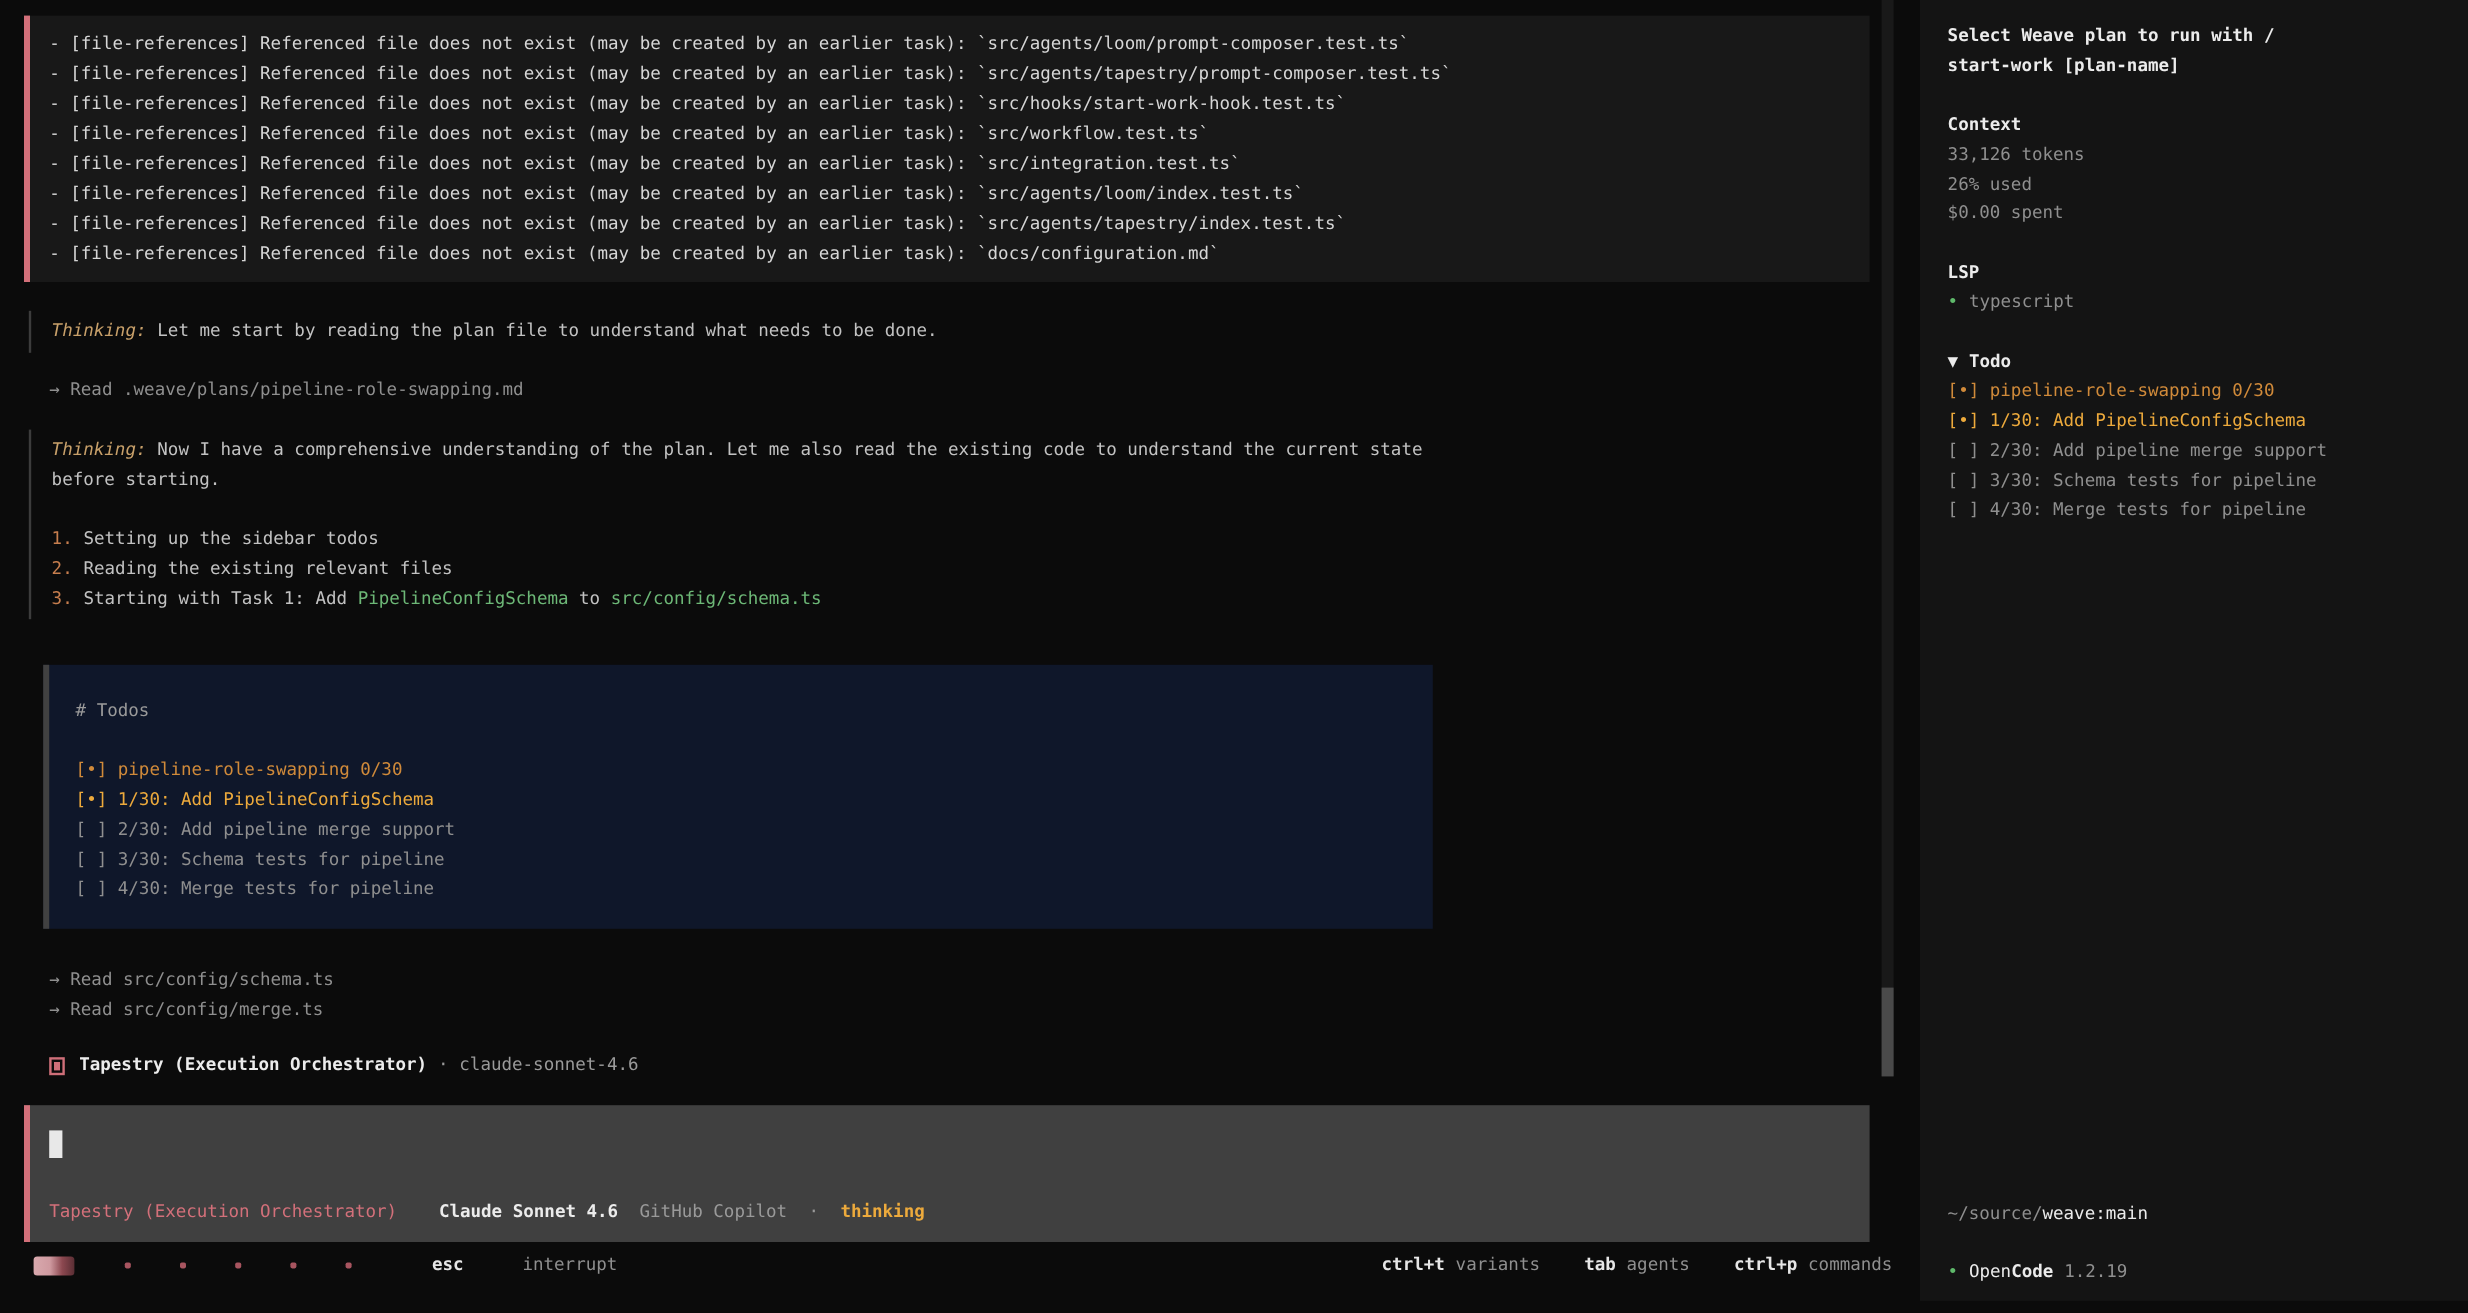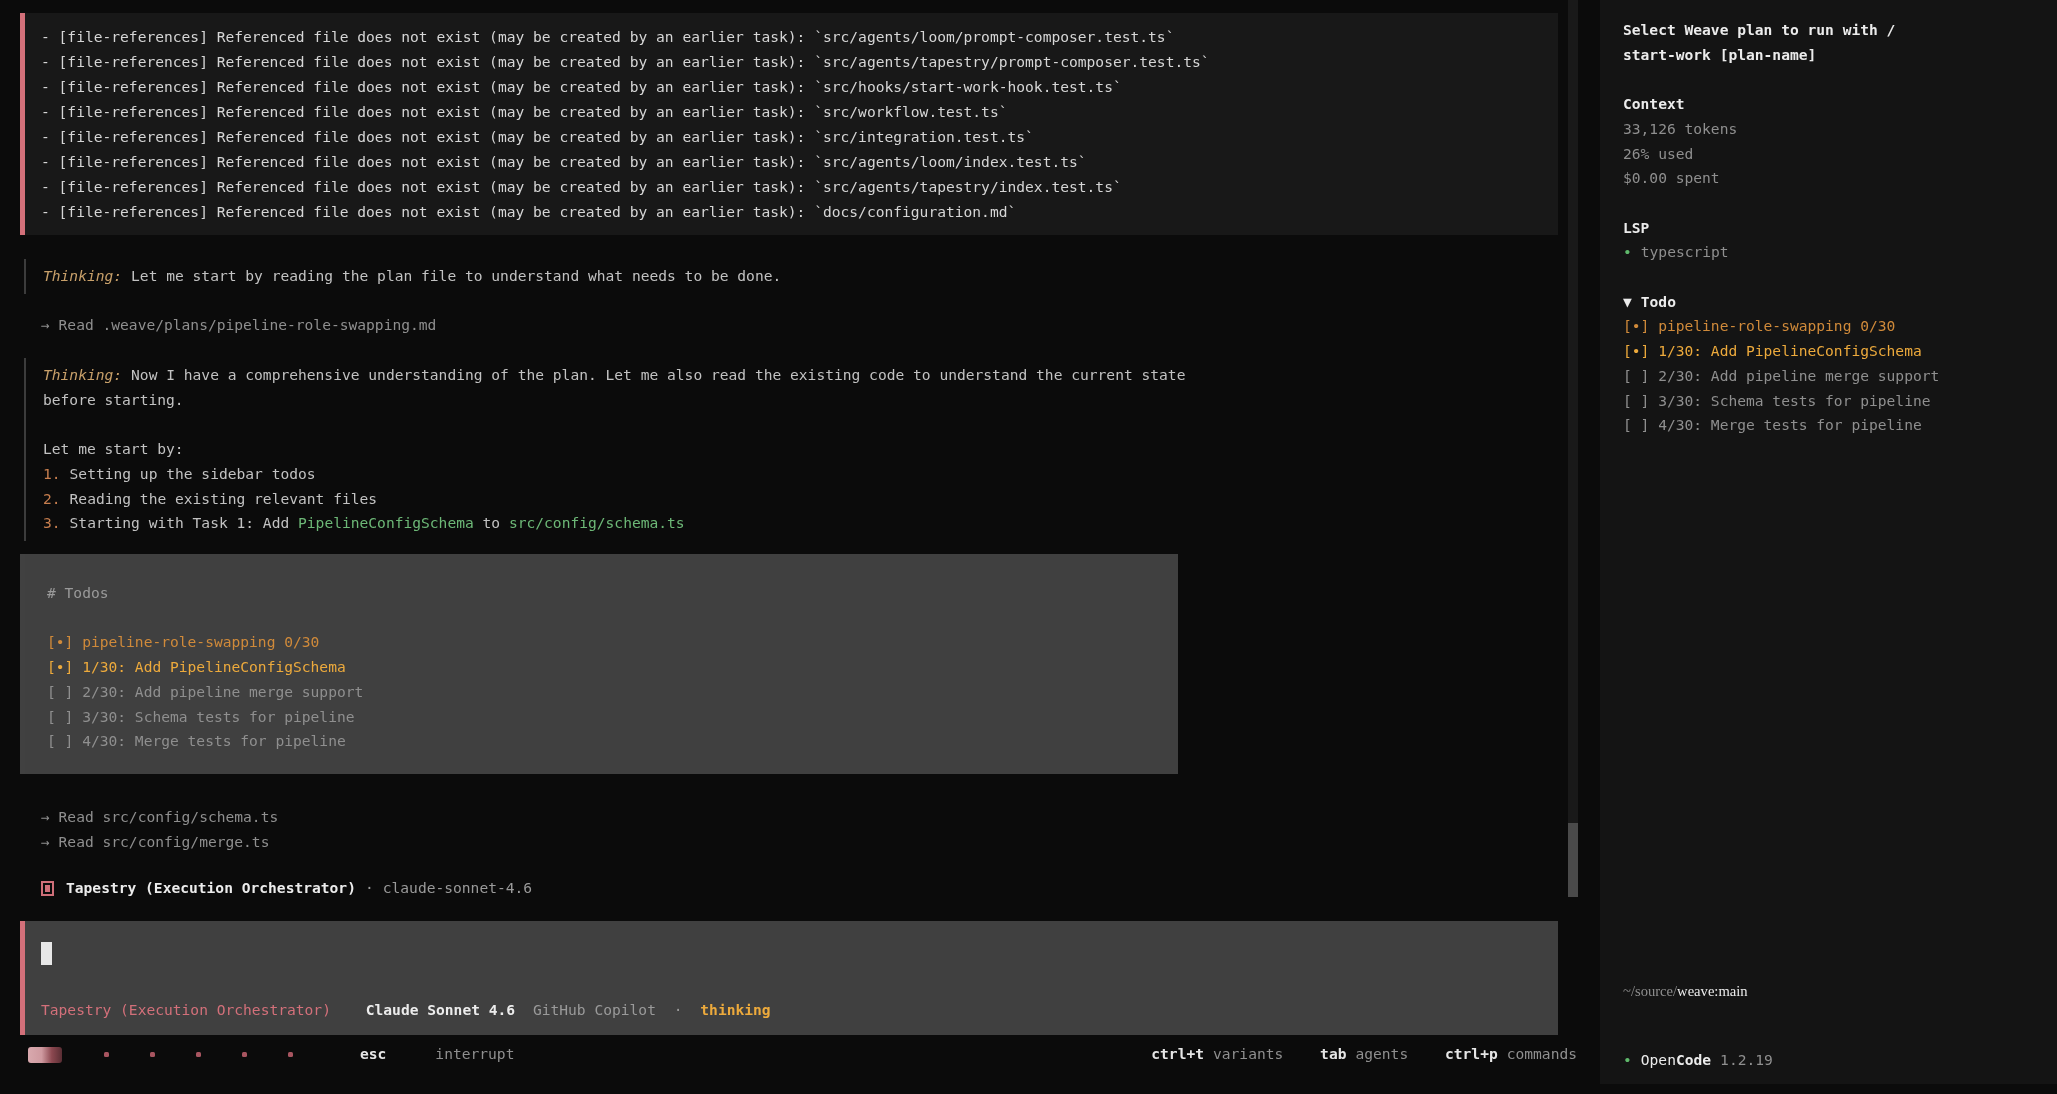--- a/index.html
+++ b/index.html
@@ -35,22 +35,22 @@
     line-height: 25px;
   }
   .think {
     border-left: 2px solid #3c3c3c;
     padding: 5px 0 5px 17px;
   }
   #think1 { left: 24px; top: 259px; width: 1500px; }
   #action1 { left: 41px; top: 313px; }
   #think2 { left: 24px; top: 358px; width: 1500px; }
   #todo-box {
-    left: 20px; top: 554px; width: 1158px;
-    background: #404040;
+    left: 36px; top: 554px; width: 1158px;
+    background: #0f172a;
     border-left: 5px solid #414141;
     padding: 27px 0 20px 22px;
   }
   #action2 { left: 41px; top: 805px; }
   #action3 { left: 41px; top: 830px; }
   #agent-line { left: 41px; top: 876px; display: flex; align-items: center; height: 25px; }
   .agent-icon {
     display: inline-block; width: 13px; height: 15px;
     border: 2px solid #cf6f79; position: relative; margin-right: 12px;
   }
@@ -77,21 +77,21 @@
   #status-right { left: 0; top: 1042px; width: 1577px; text-align: right; white-space: nowrap; }
   #status-right .key { color: #e6e6e6; margin-left: 28px; margin-right: 9px; }
 
   #scroll-track { left: 1568px; top: 0; width: 10px; height: 897px; background: #191919; }
   #scroll-thumb { left: 1568px; top: 823px; width: 10px; height: 74px; background: #4a4a4a; }
 
   #sidebar { left: 1600px; top: 0; width: 457px; height: 1084px; background: #141414; }
   #sb-flow { position: absolute; left: 23px; top: 18px; width: 420px; }
   .green-dot { color: #5fb96b; margin-right: 9px; }
   .tri { margin-right: 9px; }
-  #sb-cwd { position: absolute; left: 23px; top: 979px; font-family: Liberation Serif, serif; }
+  #sb-cwd { position: absolute; left: 23px; top: 1000px; }
   #sb-ver { position: absolute; left: 23px; top: 1048px; }
   .ver { color: #8f8f8f; margin-left: 9px; }
 </style>
 </head>
 <body>
 
 <div id="warn-block" class="abs warn">
   <div><span>- [file-references] Referenced file does not exist (may be created by an earlier task): </span><span>`src/agents/loom/prompt-composer.test.ts`</span></div>
   <div><span>- [file-references] Referenced file does not exist (may be created by an earlier task): </span><span>`src/agents/tapestry/prompt-composer.test.ts`</span></div>
   <div><span>- [file-references] Referenced file does not exist (may be created by an earlier task): </span><span>`src/hooks/start-work-hook.test.ts`</span></div>
@@ -105,21 +105,20 @@
 <div id="think1" class="abs think">
   <div><span class="ital">Thinking:</span><span>Let me start by reading the plan file to understand what needs to be done.</span></div>
 </div>
 
 <div id="action1" class="abs dim">→ Read .weave/plans/pipeline-role-swapping.md</div>
 
 <div id="think2" class="abs think">
   <div><span class="ital">Thinking:</span><span>Now I have a comprehensive understanding of the plan. Let me also read the existing code to understand the current state</span></div>
   <div>before starting.</div>
   <div class="spacer"></div>
-  <div>Let me start by:</div>
   <div><span class="num">1.</span><span>Setting up the sidebar todos</span></div>
   <div><span class="num">2.</span><span>Reading the existing relevant files</span></div>
   <div><span class="num">3.</span><span>Starting with Task 1: Add </span><span class="green">PipelineConfigSchema</span><span> to </span><span class="green">src/config/schema.ts</span></div>
 </div>
 
 <div id="todo-box" class="abs">
   <div class="dim2"># Todos</div>
   <div class="spacer"></div>
   <div class="orange1">[•] pipeline-role-swapping 0/30</div>
   <div class="orange2">[•] 1/30: Add PipelineConfigSchema</div>

